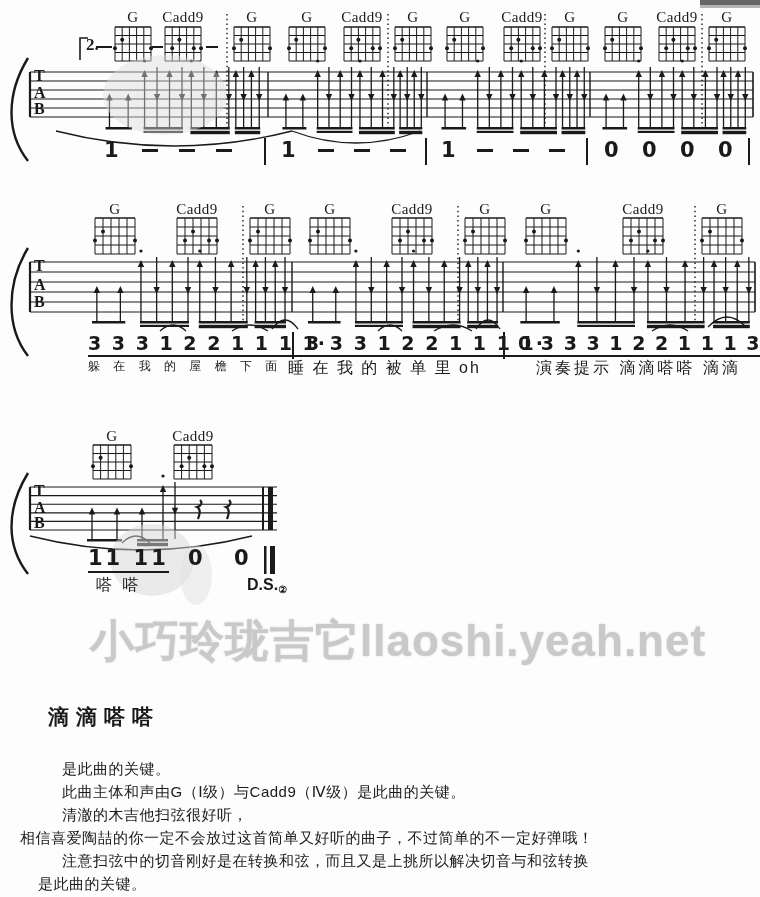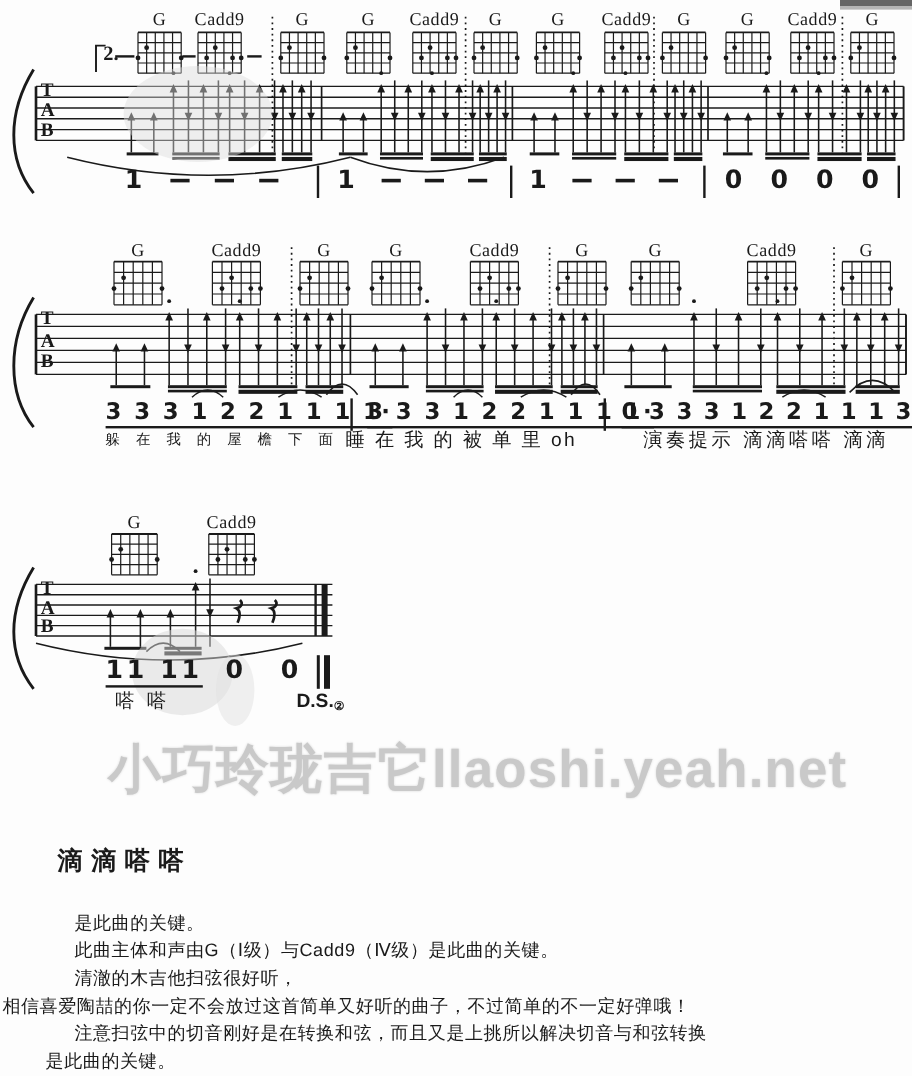--- a/index.html
+++ b/index.html
@@ -16,21 +16,21 @@
   .numbar{background:#1a1a1a;width:2px}
   .lyr{font-family:"Liberation Sans",sans-serif}
   .ending{font-family:"Liberation Serif",serif;font-weight:bold;font-size:17px}
   .ds{font-family:Liberation Sans, sans-serif;font-weight:bold;font-size:16px}
   .ds .sub{font-size:10px;vertical-align:-3px}
   .watermark{position:absolute;left:90px;top:612px;font-size:44px;font-weight:700;
              color:#c9c9c9;letter-spacing:1px;white-space:nowrap;text-shadow:0 0 2px #d4d4d4}
   .tips-heading{position:absolute;left:48px;top:703px;margin:0;font-size:21px;font-weight:bold;letter-spacing:7px}
   .tline{position:absolute;margin:0;font-size:15px;letter-spacing:.5px}
   .l0{top:760px;left:62px}.l1{top:783px;left:62px}.l2{top:806px;left:62px}
-  .l3{top:829px;left:2px}.l4{top:852px;left:62px}.l5{top:875px;left:38px}
+  .l3{top:829px;left:20px}.l4{top:852px;left:62px}.l5{top:875px;left:38px}
 </style>
 </head>
 <body>
 
 <div class="page">
   <svg id="notation" width="760" height="897">
       <path d="M 28 58 C 6 94, 6 133, 28 161" stroke="#1a1a1a" stroke-width="2.4" fill="none"></path>
       <line x1="30" y1="72" x2="753" y2="72" stroke="#1a1a1a" stroke-width="1.15"></line>
       <line x1="30" y1="81" x2="753" y2="81" stroke="#1a1a1a" stroke-width="1.15"></line>
       <line x1="30" y1="90" x2="753" y2="90" stroke="#1a1a1a" stroke-width="1.15"></line>

